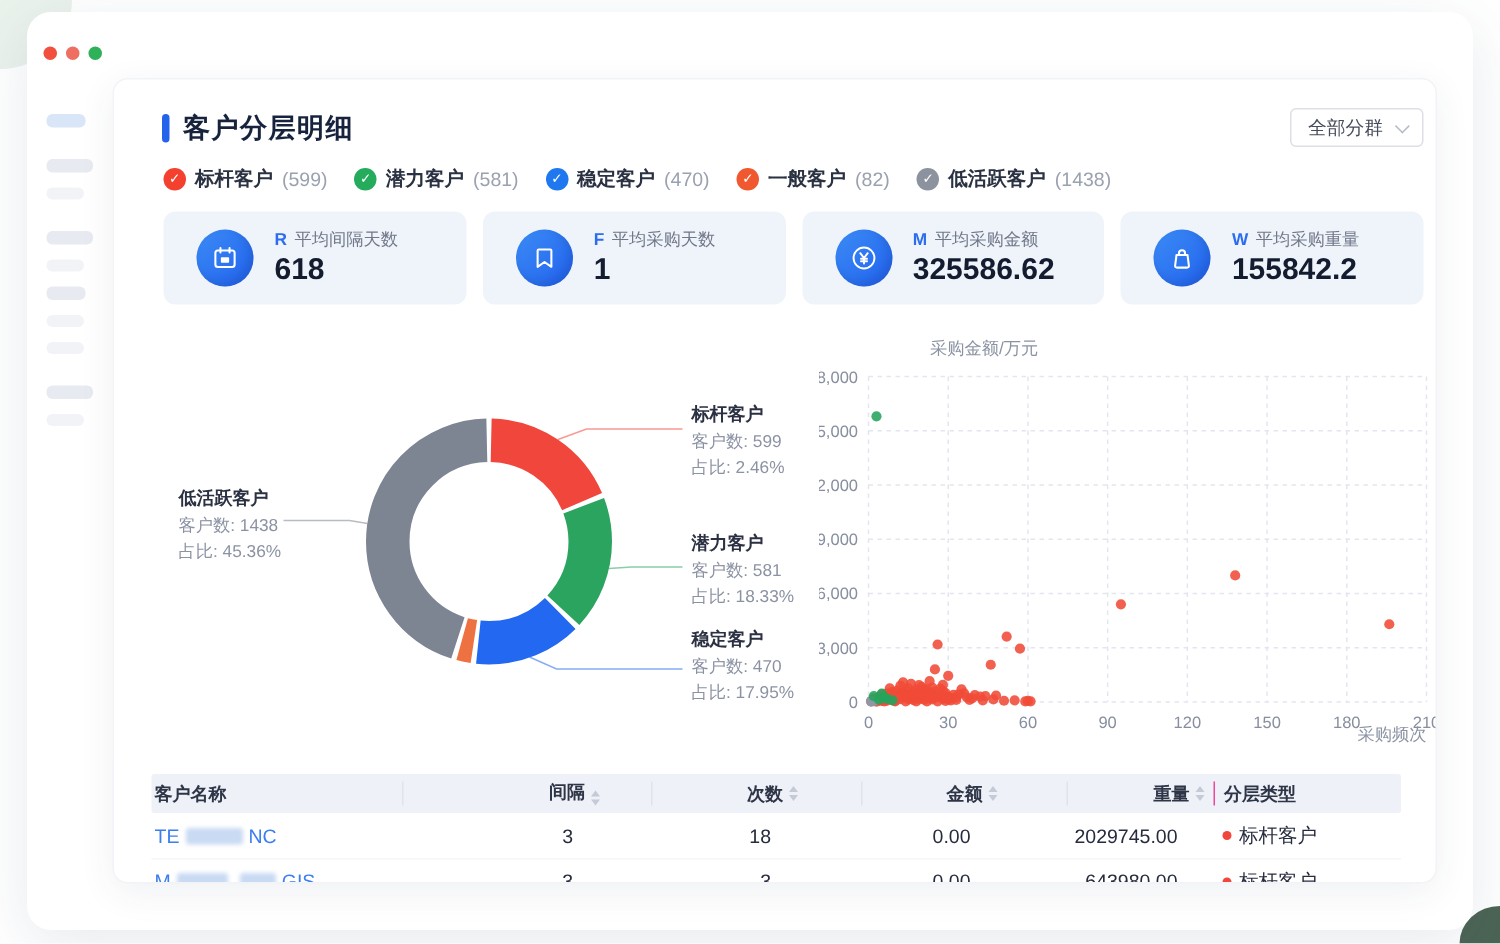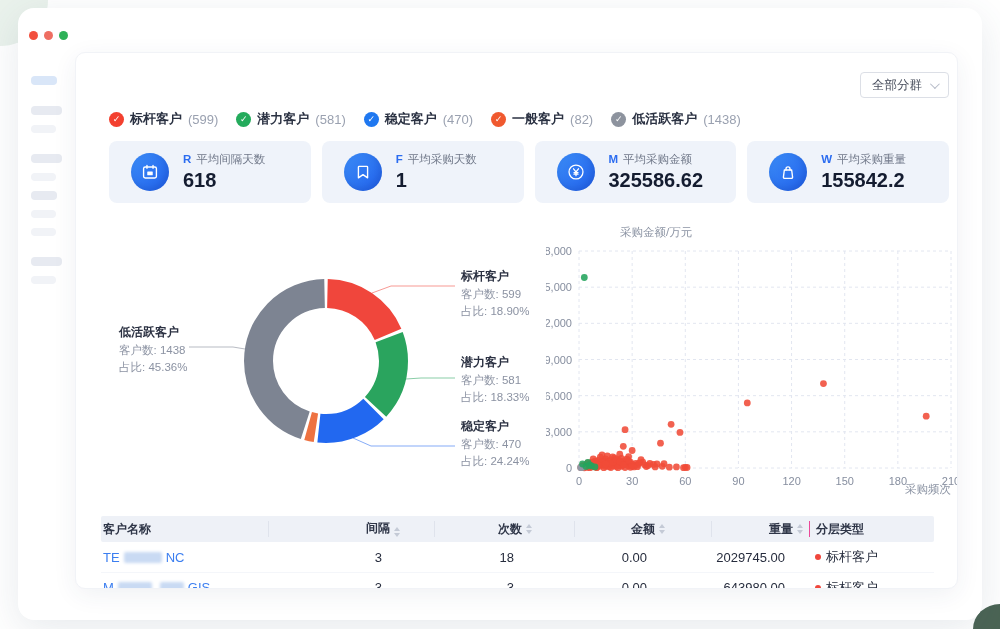--- a/index.html
+++ b/index.html
@@ -141,20 +141,24 @@
       <div class="sk-bar tone-mid" style="width: 26px;"></div>
       <div class="sk-bar tone-light" style="width: 25px;"></div>
       <div class="sk-bar tone-light" style="width: 25px;"></div>
       <div class="sk-bar tone-mid gap-lg" style="width: 31px;"></div>
       <div class="sk-bar tone-light" style="width: 25px;"></div>
     </div>
 </div>
 
 <div class="card">
 
+  <div class="title-bar">
+    <span class="title-accent"></span>
+    <span class="page-title">客户分层明细</span>
+  </div>
 
   <div class="filters">
     <div class="filter-btn">
       <span>全部分群</span>
       <span class="chev"></span>
     </div>
   </div>
 
   <div class="legend">
     <div class="legend-item">
@@ -257,31 +261,31 @@
       </svg>
     <svg class="leader-lines" width="455" height="300">
       <polyline points="271,55 290,48 354,48" style="stroke: rgb(240, 70, 60);"></polyline>
       <polyline points="305,141 320,140 354,140" style="stroke: rgb(42, 164, 94);"></polyline>
       <polyline points="252,200 270,208 354,208" style="stroke: rgb(34, 104, 240);"></polyline>
       <polyline points="144,111 132,109 88,109" style="stroke: rgb(125, 132, 146);"></polyline>
     </svg>
     <div class="callout" style="left:360px;top:30px;">
       <span class="c-name">标杆客户</span>
       <span class="c-line">客户数: 599</span>
-      <span class="c-line">占比: 18.90%</span>
+      <span class="c-line">占比: 2.46%</span>
     </div>
     <div class="callout" style="left:360px;top:116px;">
       <span class="c-name">潜力客户</span>
       <span class="c-line">客户数: 581</span>
       <span class="c-line">占比: 18.33%</span>
     </div>
     <div class="callout" style="left:360px;top:180px;">
       <span class="c-name">稳定客户</span>
       <span class="c-line">客户数: 470</span>
-      <span class="c-line">占比: 24.24%</span>
+      <span class="c-line">占比: 17.95%</span>
     </div>
     <div class="callout" style="left:18px;top:86px;">
       <span class="c-name">低活跃客户</span>
       <span class="c-line">客户数: 1438</span>
       <span class="c-line">占比: 45.36%</span>
     </div>
   </div>
 
   <div class="scatter-wrap">
     <div class="scatter-ytitle">采购金额/万元</div>

